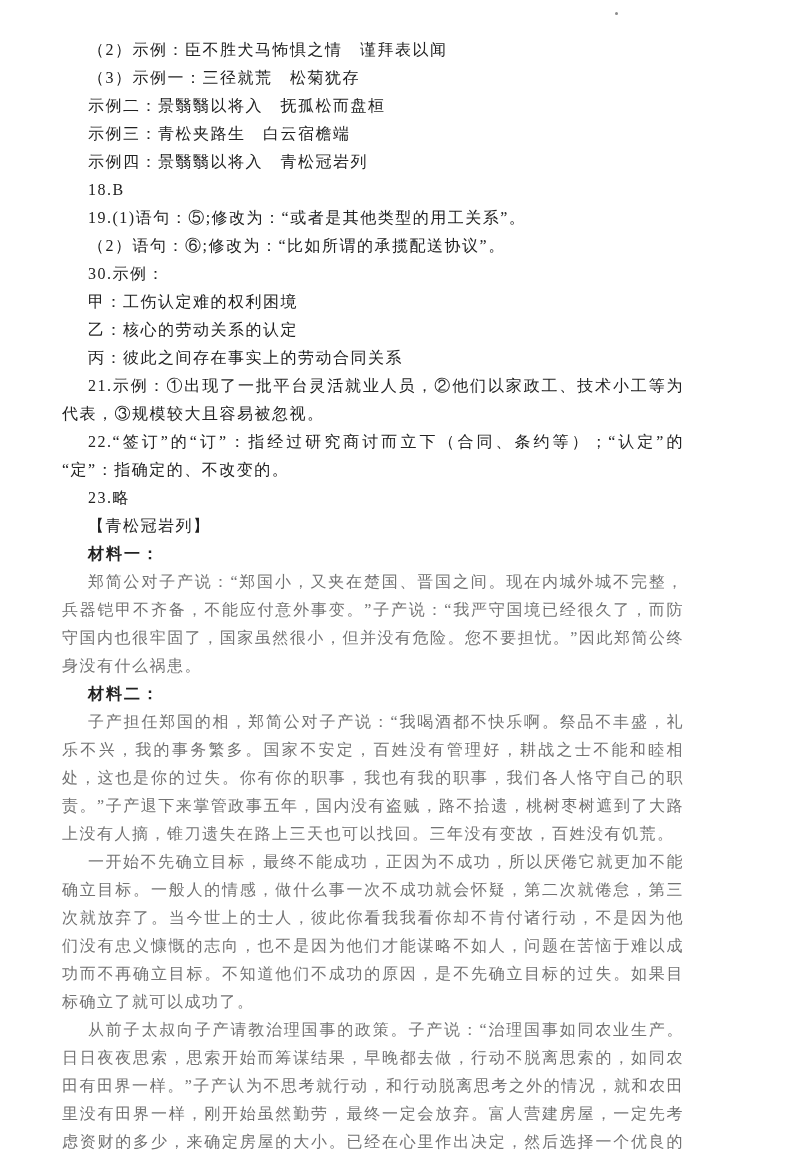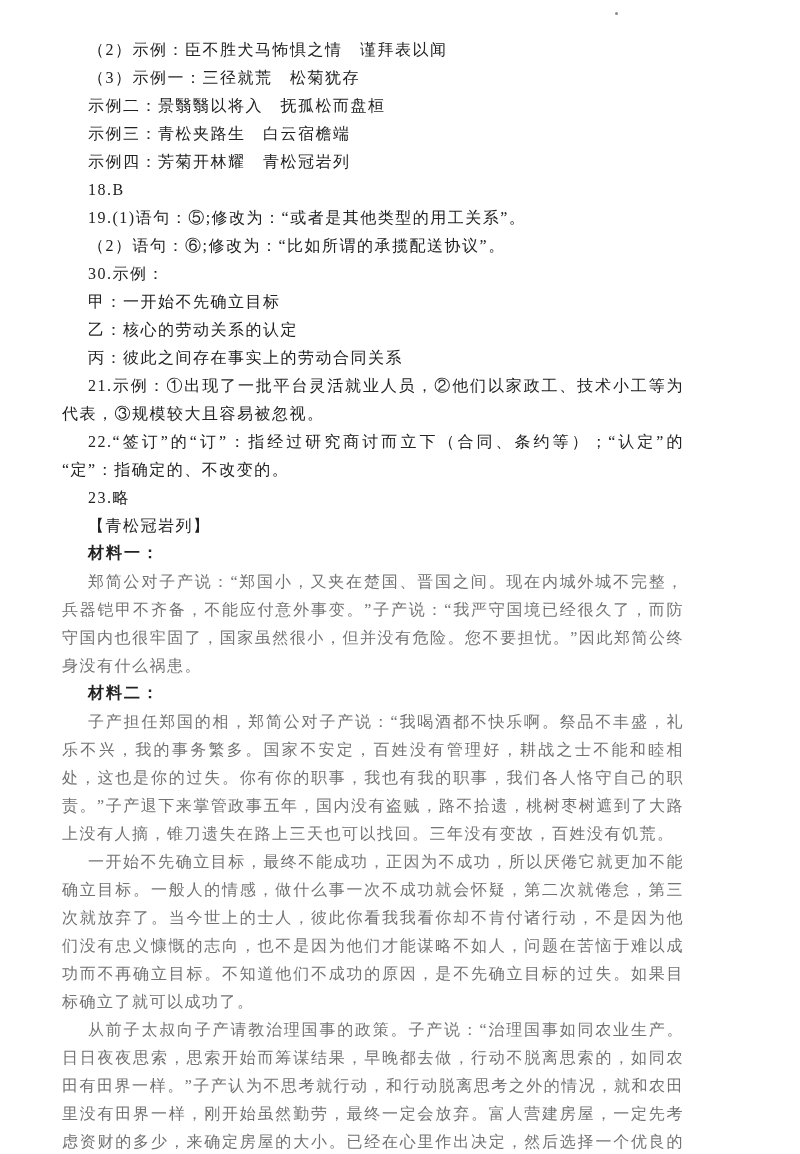--- a/index.html
+++ b/index.html
@@ -22,21 +22,20 @@
     letter-spacing: 1.5px;
   }
   .ln {
     margin: 0;
     text-indent: 26px;
     text-align: justify;
   }
   .heading-bold {
     font-weight: 700;
     letter-spacing: 2px;
-    font-family: Liberation Mono, monospace;
   }
   .kai {
     
     color: #737373;
   }
   .speck {
     position: absolute;
     left: 615px;
     top: 12px;
     width: 3px;
@@ -48,26 +47,26 @@
 </head>
 <body>
 
 <div class="page">
   <span class="speck"></span>
 
   <p class="ln">（2）示例：臣不胜犬马怖惧之情　谨拜表以闻</p>
   <p class="ln">（3）示例一：三径就荒　松菊犹存</p>
   <p class="ln">示例二：景翳翳以将入　抚孤松而盘桓</p>
   <p class="ln">示例三：青松夹路生　白云宿檐端</p>
-  <p class="ln">示例四：芳菊开林耀　青松冠岩列</p>
+  <p class="ln">示例四：景翳翳以将入　青松冠岩列</p>
   <p class="ln">18.B</p>
   <p class="ln">19.(1)语句：⑤;修改为：“或者是其他类型的用工关系”。</p>
   <p class="ln">（2）语句：⑥;修改为：“比如所谓的承揽配送协议”。</p>
   <p class="ln">30.示例：</p>
-  <p class="ln">甲：一开始不先确立目标</p>
+  <p class="ln">甲：工伤认定难的权利困境</p>
   <p class="ln">乙：核心的劳动关系的认定</p>
   <p class="ln">丙：彼此之间存在事实上的劳动合同关系</p>
   <p class="ln">21.示例：①出现了一批平台灵活就业人员，②他们以家政工、技术小工等为代表，③规模较大且容易被忽视。</p>
   <p class="ln">22.“签订”的“订”：指经过研究商讨而立下（合同、条约等）；“认定”的“定”：指确定的、不改变的。</p>
   <p class="ln">23.略</p>
   <p class="ln">【青松冠岩列】</p>
 
   <p class="ln heading-bold">材料一：</p>
   <p class="ln kai">郑简公对子产说：“郑国小，又夹在楚国、晋国之间。现在内城外城不完整，兵器铠甲不齐备，不能应付意外事变。”子产说：“我严守国境已经很久了，而防守国内也很牢固了，国家虽然很小，但并没有危险。您不要担忧。”因此郑简公终身没有什么祸患。</p>
   <p class="ln heading-bold">材料二：</p>

